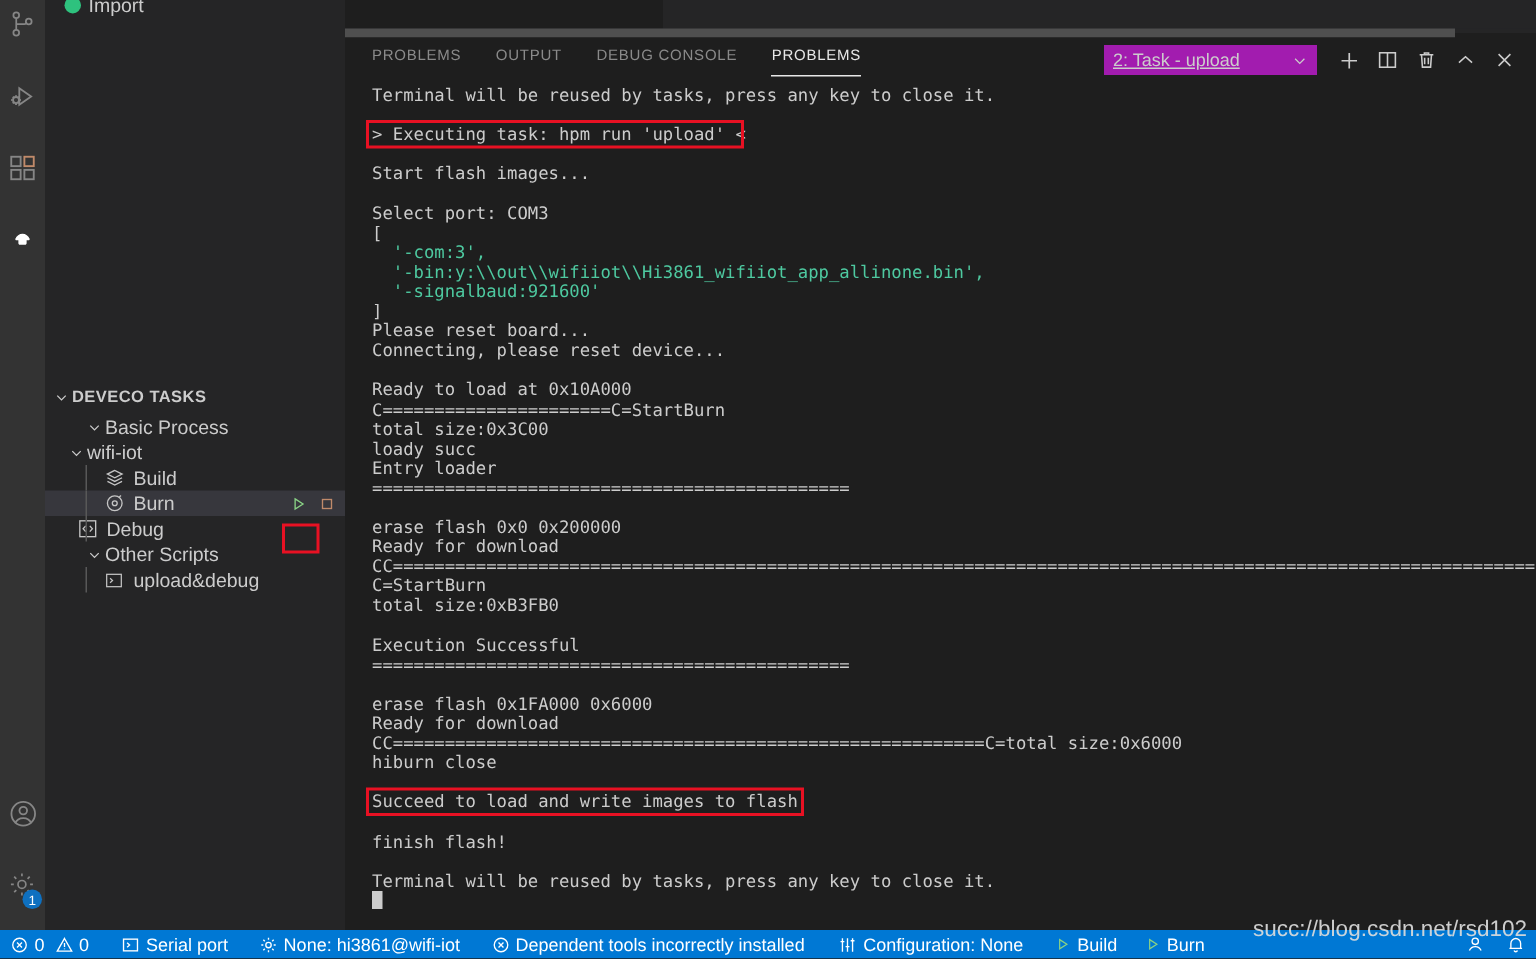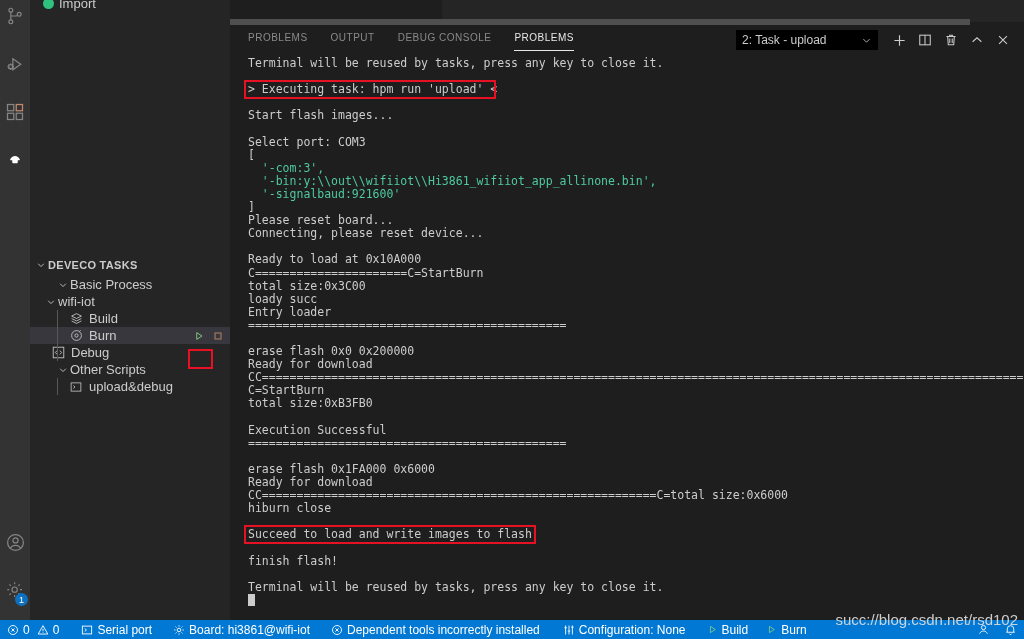--- a/index.html
+++ b/index.html
@@ -104,24 +104,25 @@
   }
   .panel-tab.active{color:#e7e7e7;}
   .panel-tab.active:after{
     content:"";position:absolute;left:0;right:0;bottom:-3px;height:1px;background:#e7e7e7;
   }
   .panel-actions{
     position:absolute;right:8px;top:0;height:30px;
     display:flex;align-items:center;gap:0px;
   }
   .term-select{
-    width:130px;height:20px;background:#000000;color:#cccccc;
+    width:130px;height:20px;background:#a21caf;color:#cccccc;
     font-size:12px;display:flex;align-items:center;
     padding:0 6px;justify-content:space-between;cursor:pointer;
     margin-right:8px;
+    text-decoration:underline;
   }
   .pa-btn{
     width:26px;height:26px;display:flex;align-items:center;justify-content:center;
     color:#cccccc;cursor:pointer;
   }
 
   
   .terminal{
     position:absolute;left:0;top:30px;right:0;bottom:0;
     padding-left:18px;padding-top:2px;
@@ -408,21 +409,21 @@
       <span>Serial port</span>
     </div>
 
     <div class="sb-item" style="margin-left:7px;">
       <span style="display:flex;">
         <svg width="12" height="12" viewBox="0 0 16 16" fill="none" stroke="currentColor" stroke-width="1.2">
           <circle cx="8" cy="8" r="2.4"></circle>
             <path d="M8 1.6v1.8M8 12.6v1.8M1.6 8h1.8M12.6 8h1.8M3.4 3.4l1.3 1.3M11.3 11.3l1.3 1.3M3.4 12.6l1.3-1.3M11.3 4.7l1.3-1.3"></path>
         </svg>
       </span>
-      <span>Board: hi3861@wifi-iot</span>
+      <span>None: hi3861@wifi-iot</span>
     </div>
 
     <div class="sb-item" style="margin-left:7px;">
       <span style="display:flex;">
         <svg width="12" height="12" viewBox="0 0 16 16" fill="none" stroke="currentColor" stroke-width="1.2">
             <circle cx="8" cy="8" r="6"></circle>
             <path d="M5.8 5.8l4.4 4.4M10.2 5.8l-4.4 4.4"></path>
           </svg>
       </span>
       <span>Dependent tools incorrectly installed</span>

